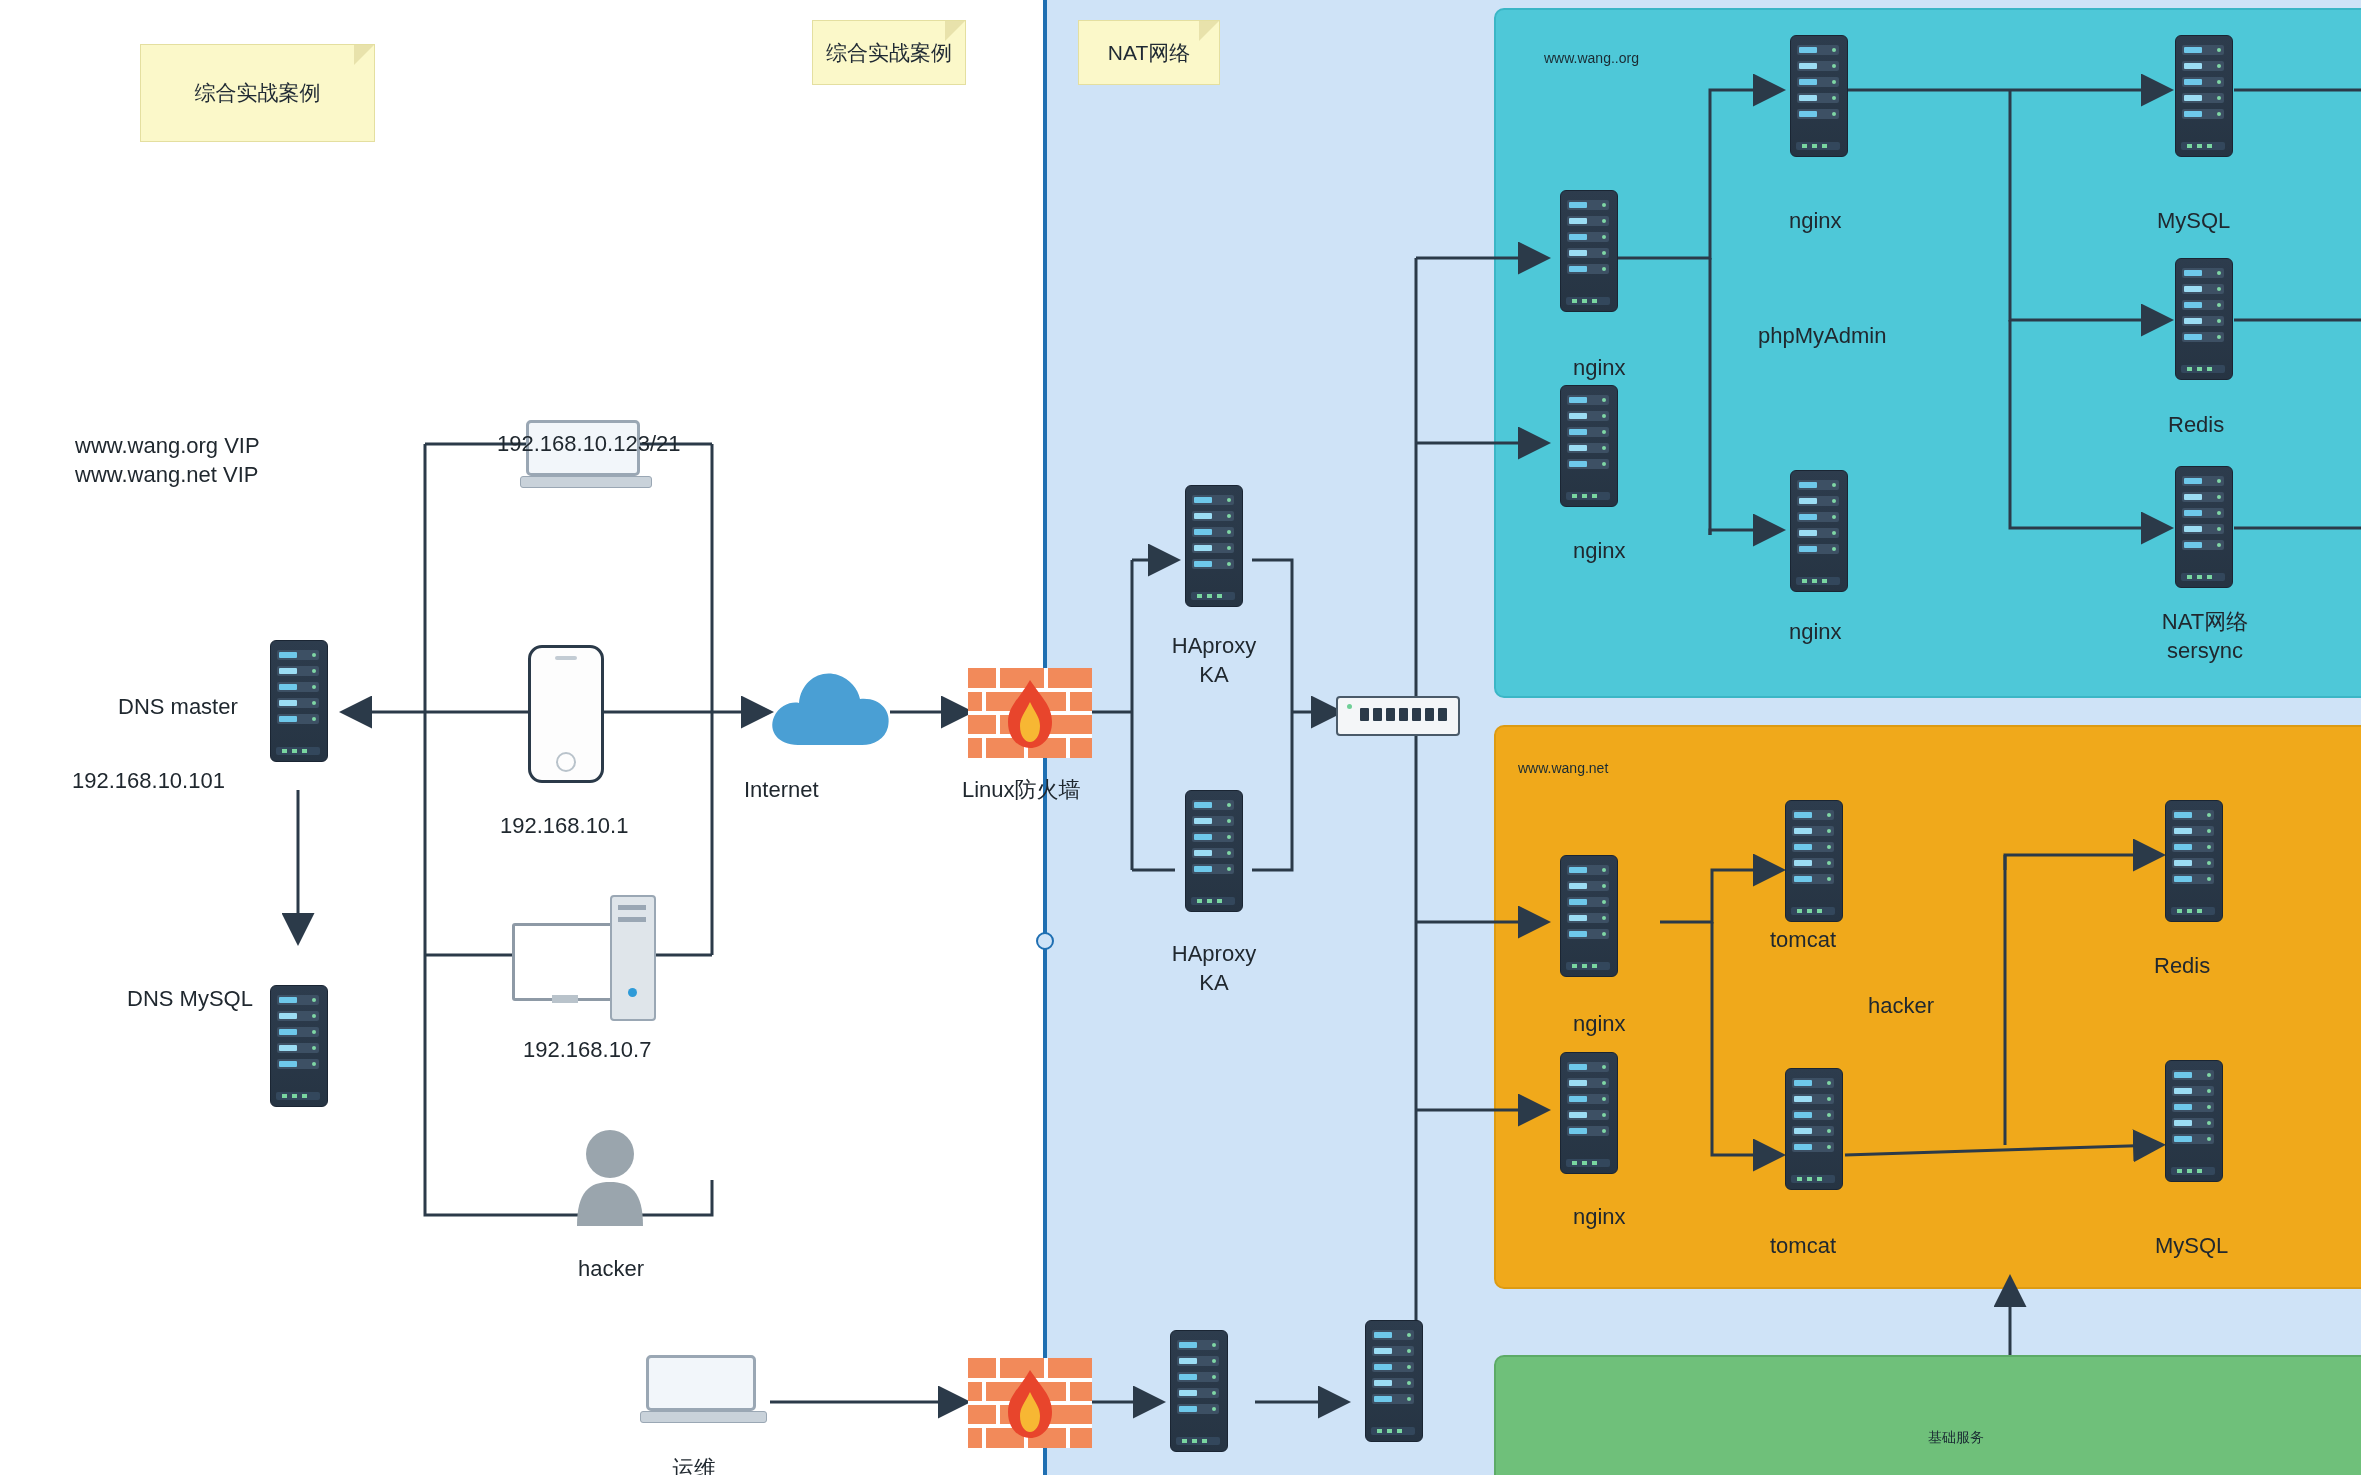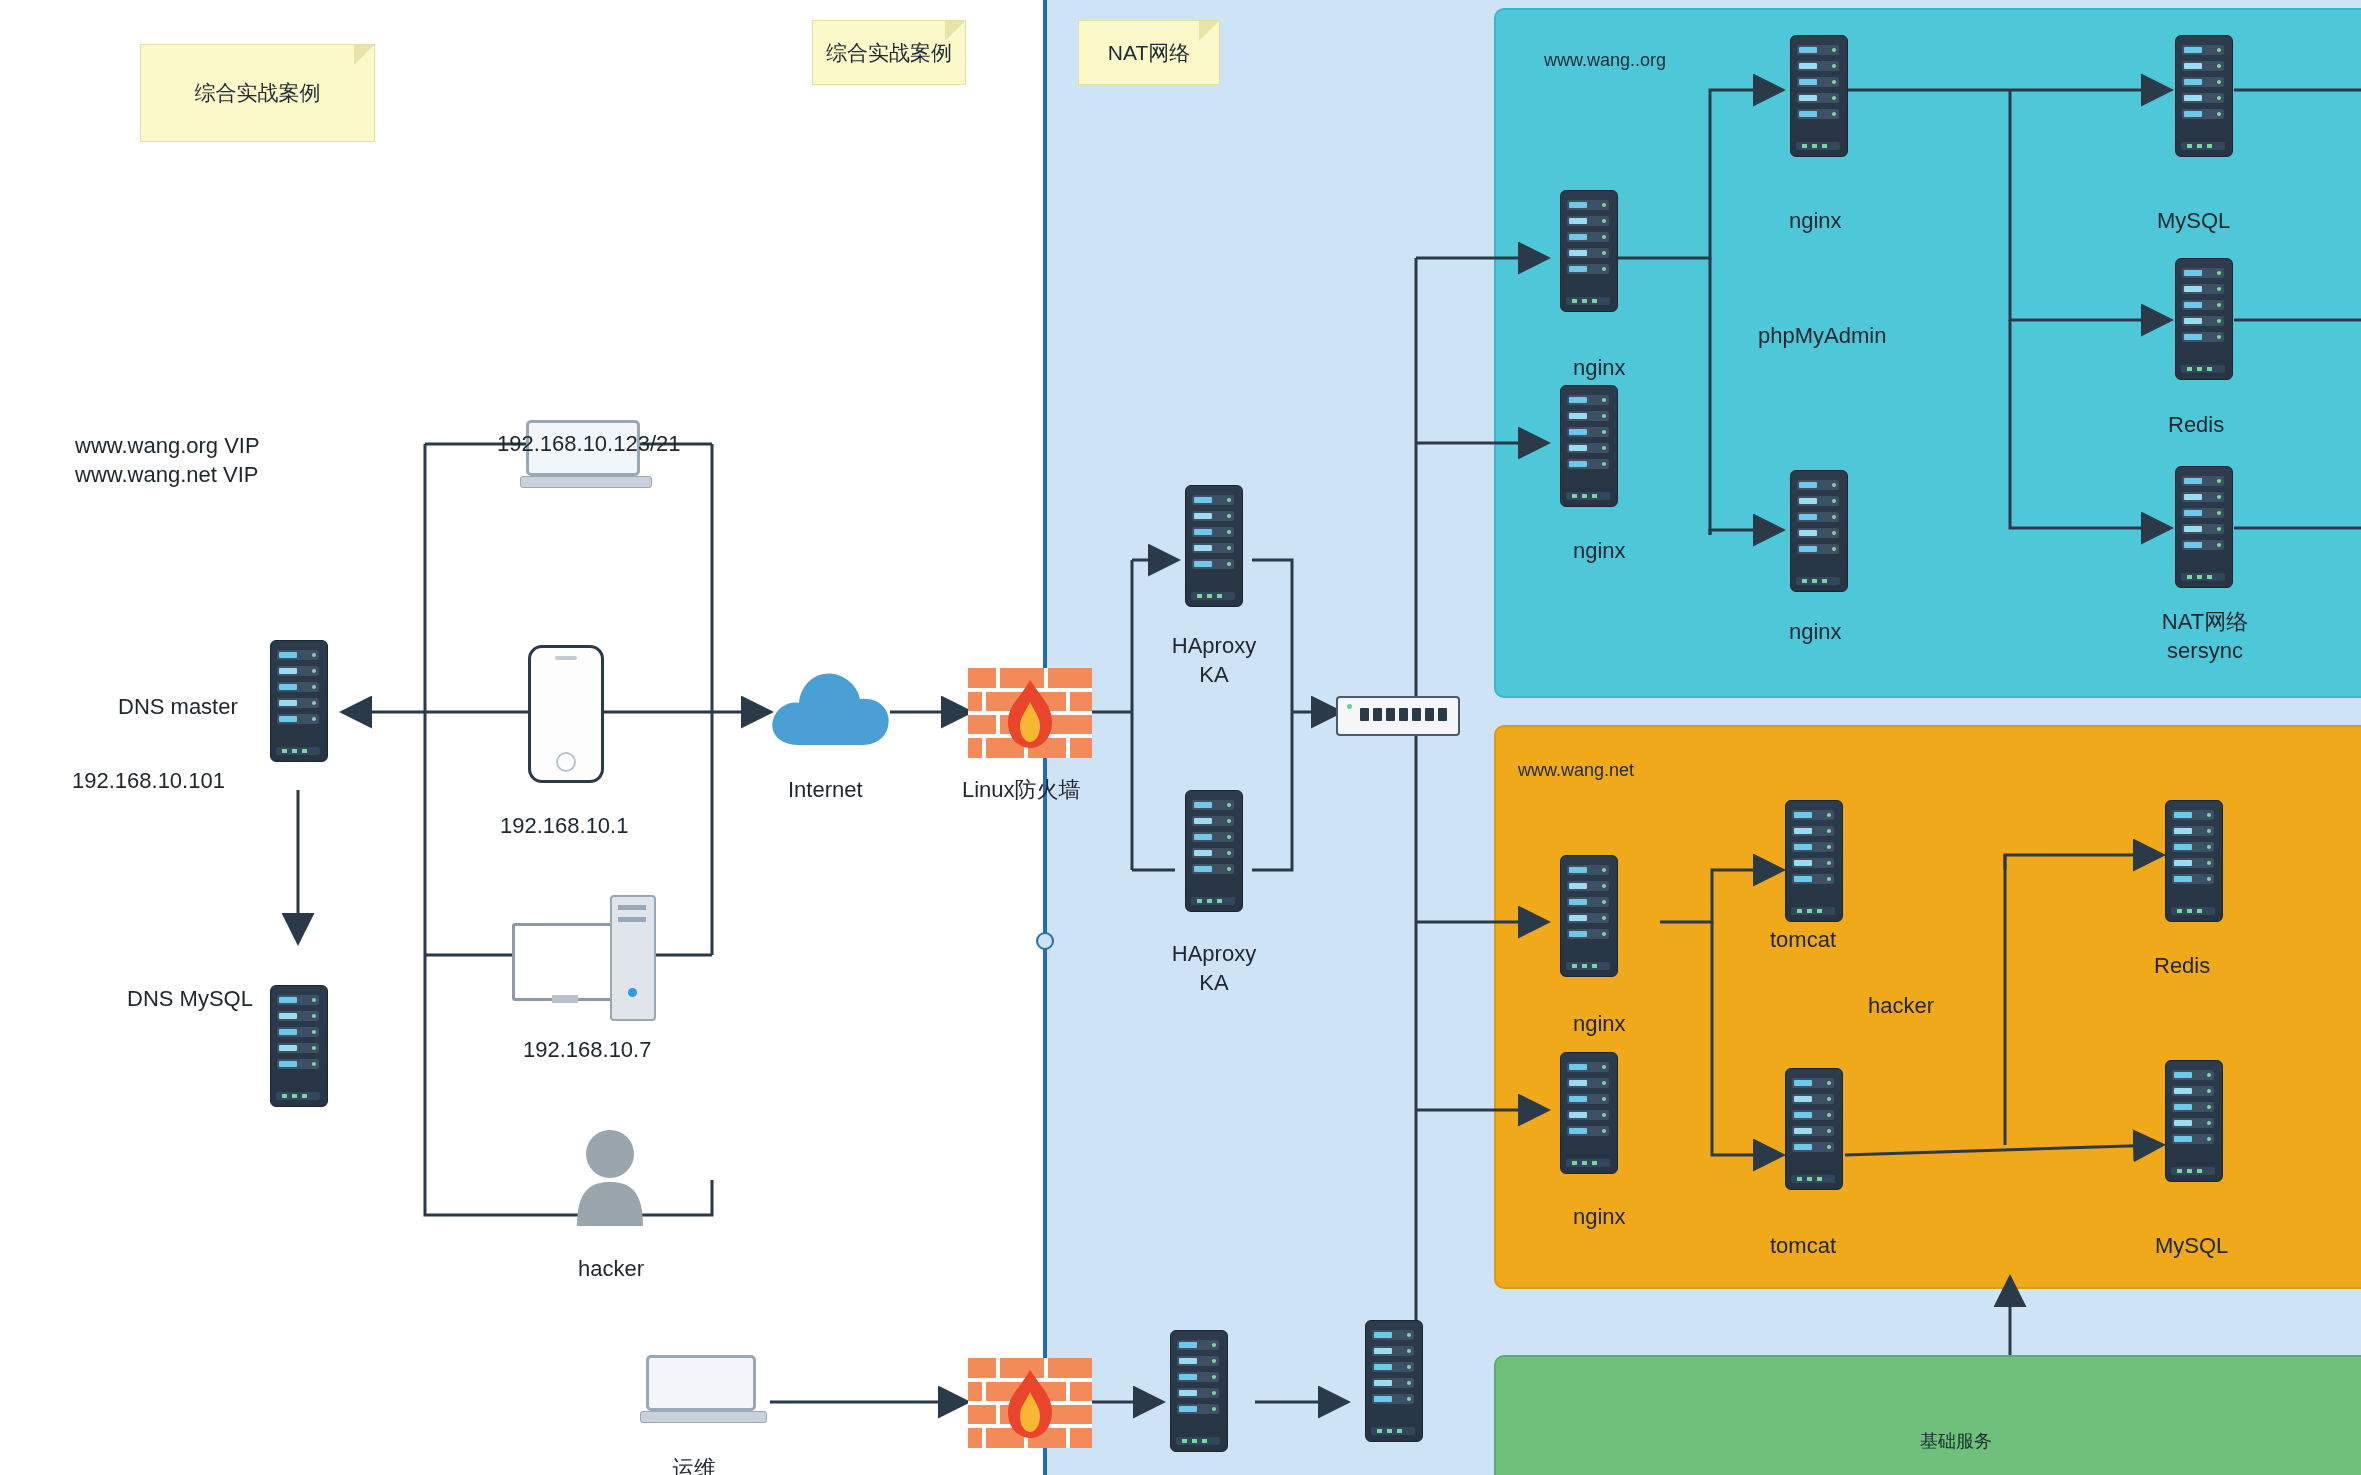--- a/index.html
+++ b/index.html
@@ -16,21 +16,21 @@
   .divider-dot{position:absolute;left:1036px;top:932px;width:14px;height:14px;border-radius:50%;
     background:#cfe3f7;border:2px solid #1f6fb2;}
   
   .note{position:absolute;background:#fbf8c9;border:1px solid #e4dfa0;}
   .note .fold{position:absolute;right:0;top:0;width:0;height:0;
     border-left:20px solid #e8e2ab;border-bottom:20px solid transparent;}
   .note .txt{position:absolute;left:0;right:0;top:50%;transform:translateY(-50%);
     text-align:center;font-size:21px;color:#1f2933;}
   
   .group{position:absolute;border-radius:10px;}
-  .group .gtitle{position:absolute;font-size:18px;color:#1a2b33;}
+  .group .gtitle{position:absolute;font-size:14px;color:#1a2b33;}
   .g-org{background:#4ec8d8;border:2px solid #3bb6c6;}
   .g-net{background:#f0a91b;border:2px solid #dd9b12;}
   .g-base{background:#6fc07a;border:2px solid #5cab67;}
   
   .srv{position:absolute;width:56px;height:120px;}
   .srv .body{position:absolute;left:0;top:0;width:56px;height:120px;border-radius:6px;
     background:linear-gradient(#2d3c4d,#263443);border:1px solid #1a2533;}
   .srv .u{position:absolute;left:7px;width:42px;height:10px;border-radius:2px;background:#3d5064;}
   .srv .u i{position:absolute;left:2px;top:2px;width:18px;height:6px;background:#6ec8ea;border-radius:1px;display:block;}
   .srv .u b{position:absolute;right:3px;top:3px;width:4px;height:4px;background:#7fd6a5;border-radius:50%;display:block;}
@@ -263,21 +263,21 @@
         <s style="left:26px"></s>
       </div>
   </div>
   <div class="lbl" style="left:127px;top:985px;">DNS MySQL</div>
 
   <div class="cloud" style="left:768px;top:655px;width:124px;height:96px;">
     <svg width="124" height="96" viewBox="0 0 124 96">
       <path d="M30 90 C10 90 0 76 6 62 C11 50 24 46 31 48 C33 26 52 14 70 20 C82 24 90 34 92 44 C112 42 124 56 120 72 C117 84 106 90 94 90 Z" fill="#4a9fd4"></path>
     </svg>
   </div>
-  <div class="lbl" style="left:788px;top:776px;">Internet</div>
+  <div class="lbl" style="left:744px;top:776px;">Internet</div>
 
   <div class="fw" style="left:968px;top:668px;width:124px;height:90px;">
     <svg width="124" height="90" viewBox="0 0 124 90">
       <rect x="0" y="0" width="124" height="90" fill="#f28a5a"></rect>
       <g stroke="#ffffff" stroke-width="4">
         <line x1="0" y1="22" x2="124" y2="22"></line>
         <line x1="0" y1="45" x2="124" y2="45"></line>
         <line x1="0" y1="68" x2="124" y2="68"></line>
         <line x1="30" y1="0" x2="30" y2="22"></line>
         <line x1="78" y1="0" x2="78" y2="22"></line>

